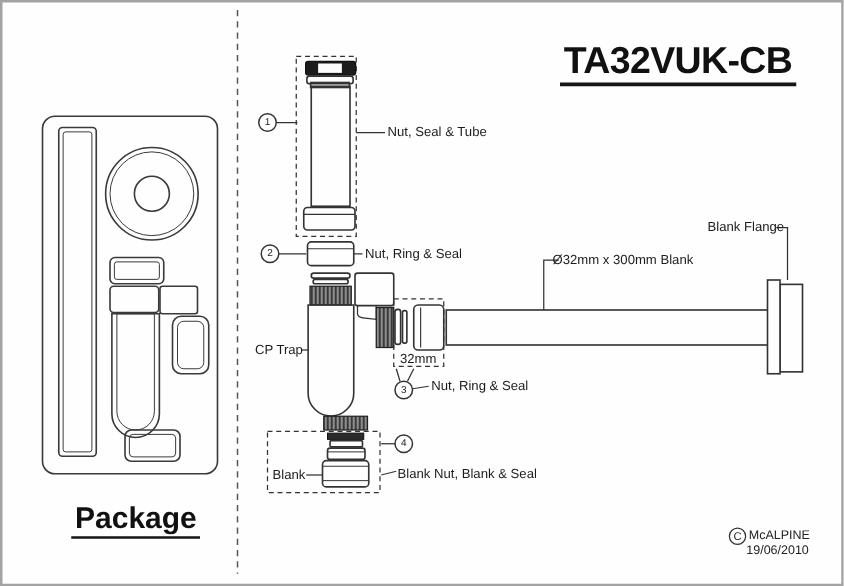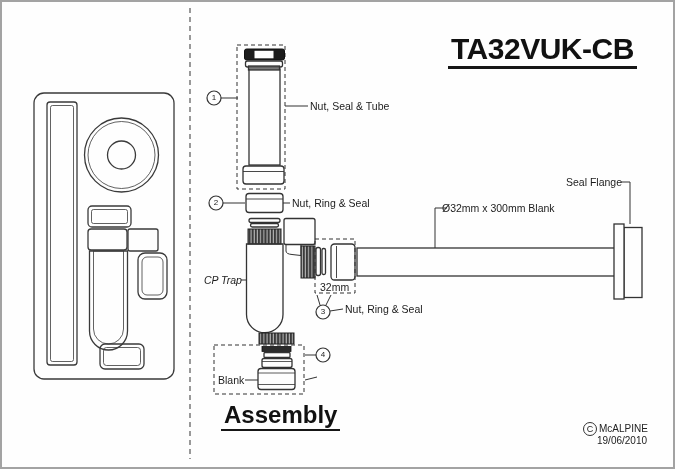--- a/index.html
+++ b/index.html
@@ -154,34 +154,35 @@
       <line x1="314" y1="353" x2="303" y2="353"></line>
       <line x1="303" y1="378" x2="315" y2="375"></line>
       <line x1="243" y1="378" x2="256" y2="378"></line>
       <polyline points="445,206 433,206 433,246"></polyline>
       <polyline points="619,180 628,180 628,222"></polyline>
     </g>
   </svg>
 
   <div class="lbl t-title">TA32VUK-CB</div>
 
-  <div class="lbl t-section t-assembly">Assembly</div>
+  <div class="lbl t-section t-package">Package</div>
 
   <div class="c-num" style="left:205px;top:89px;">1</div>
   <div class="c-num" style="left:207px;top:194px;">2</div>
   <div class="c-num" style="left:314px;top:303px;">3</div>
   <div class="c-num" style="left:314px;top:346px;">4</div>
 
   <div class="lbl" style="left:308px;top:98px;">Nut, Seal &amp; Tube</div>
   <div class="lbl" style="left:290px;top:195px;">Nut, Ring &amp; Seal</div>
   <div class="lbl" style="left:343px;top:301px;">Nut, Ring &amp; Seal</div>
+  <div class="lbl" style="left:316px;top:371px;">Blank Nut, Blank &amp; Seal</div>
 
-  <div class="lbl" style="left:202px;top:272px;font-style:italic;">CP Trap</div>
+  <div class="lbl" style="left:202px;top:272px;">CP Trap</div>
   <div class="lbl" style="left:318px;top:279px;">32mm</div>
   <div class="lbl" style="left:440px;top:200px;">Ø32mm x 300mm Blank</div>
-  <div class="lbl" style="left:564px;top:174px;">Seal Flange</div>
+  <div class="lbl" style="left:564px;top:174px;">Blank Flange</div>
   <div class="lbl" style="left:216px;top:372px;text-align:center;">Blank</div>
 
   <div class="c-num" style="left:581px;top:420px;font-size:9px;">C</div>
   <div class="lbl t-copy" style="left:597px;top:421px;">McALPINE</div>
   <div class="lbl t-copy" style="left:595px;top:433px;">19/06/2010</div>
 
 </div>
 
 </body></html>

